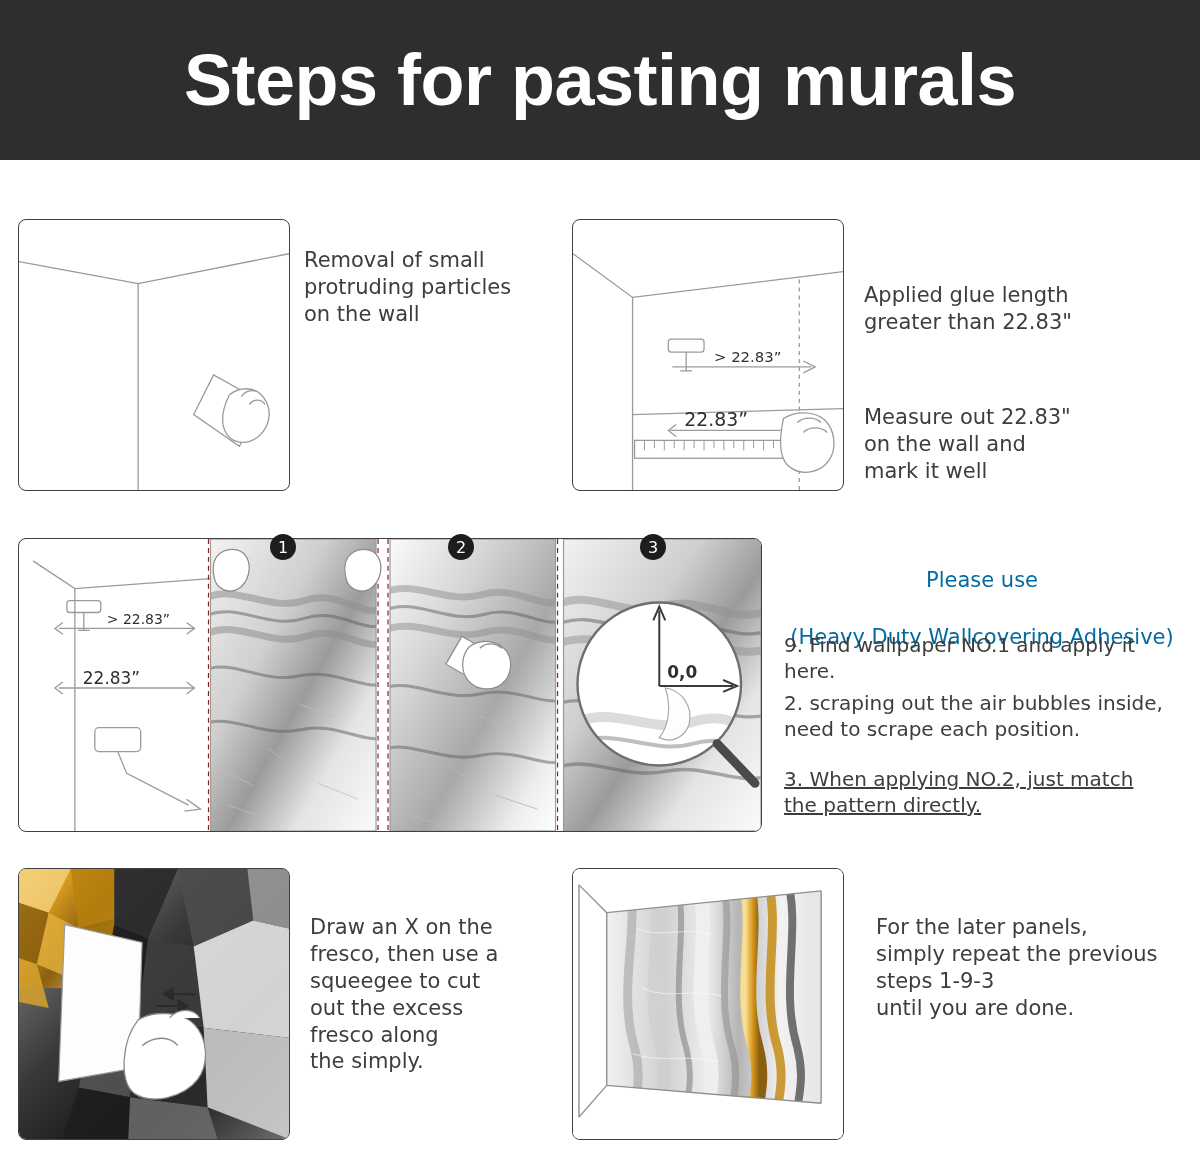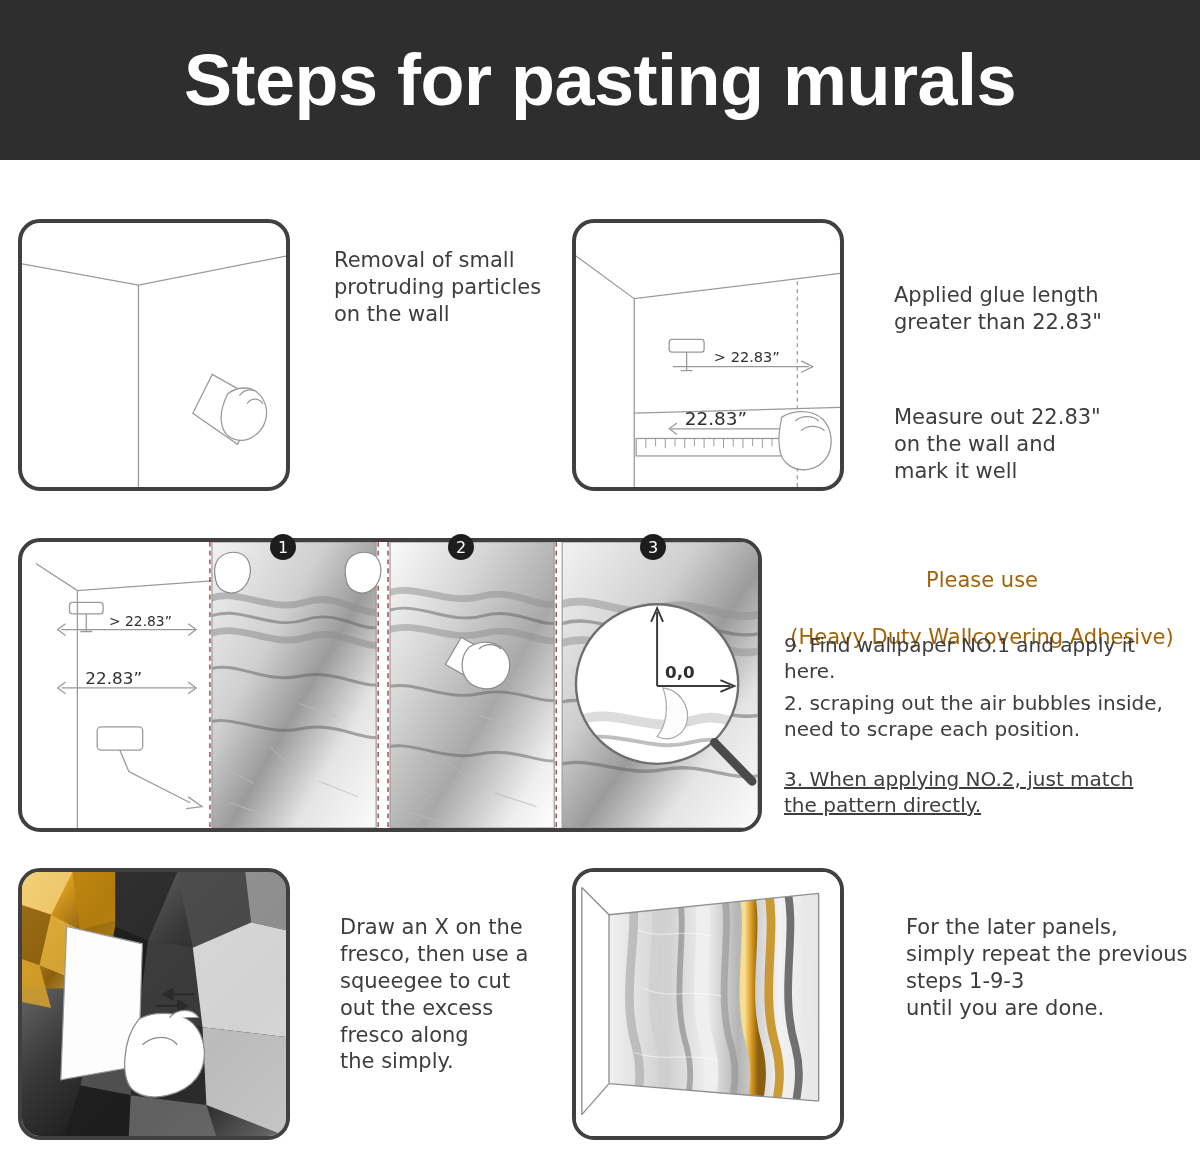--- a/index.html
+++ b/index.html
@@ -34,34 +34,33 @@
     color: #ffffff;
     font-size: 72px;
     font-weight: bold;
     letter-spacing: -0.5px;
     font-family: "Liberation Sans", sans-serif;
   }
 
   
   .panel {
     position: absolute;
-    border: 4px solid #404040;
-    border-radius: 22px;
+    border: 1px solid #404040;
+    border-radius: 8px;
     background: #ffffff;
     overflow: hidden;
     box-sizing: border-box;
   }
   .caption {
     position: absolute;
     font-size: 21px;
     line-height: 1.28;
     color: #3d3d3d;
     font-family: "DejaVu Sans", sans-serif;
     white-space: pre-line;
-    margin-left: 30px;
   }
 
   
   #p1 { left: 18px; top: 219px; width: 272px; height: 272px; }
   #p2 { left: 572px; top: 219px; width: 272px; height: 272px; }
 
   .svgfull { position: absolute; left: 0; top: 0; width: 100%; height: 100%; }
 
   
   #p3 { left: 18px; top: 538px; width: 744px; height: 294px; }
@@ -84,21 +83,21 @@
 
   
   .please-use {
     position: absolute;
     left: 772px;
     top: 538px;
     width: 420px;
     text-align: center;
     font-size: 21px;
     line-height: 1.35;
-    color: #a16207;
+    color: #0369a1;
     white-space: pre-line;
   }
   .instr {
     position: absolute;
     left: 784px;
     width: 408px;
     font-size: 20px;
     line-height: 1.3;
     color: #3d3d3d;
     white-space: pre-line;

